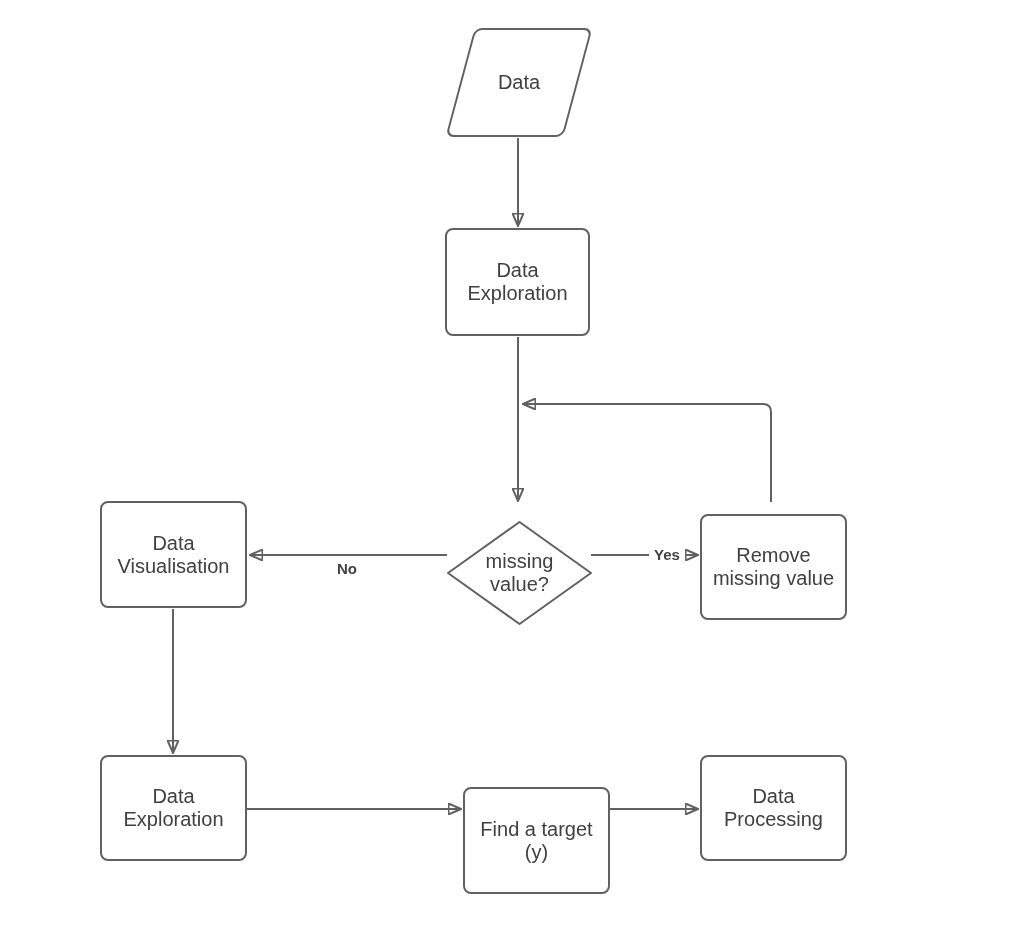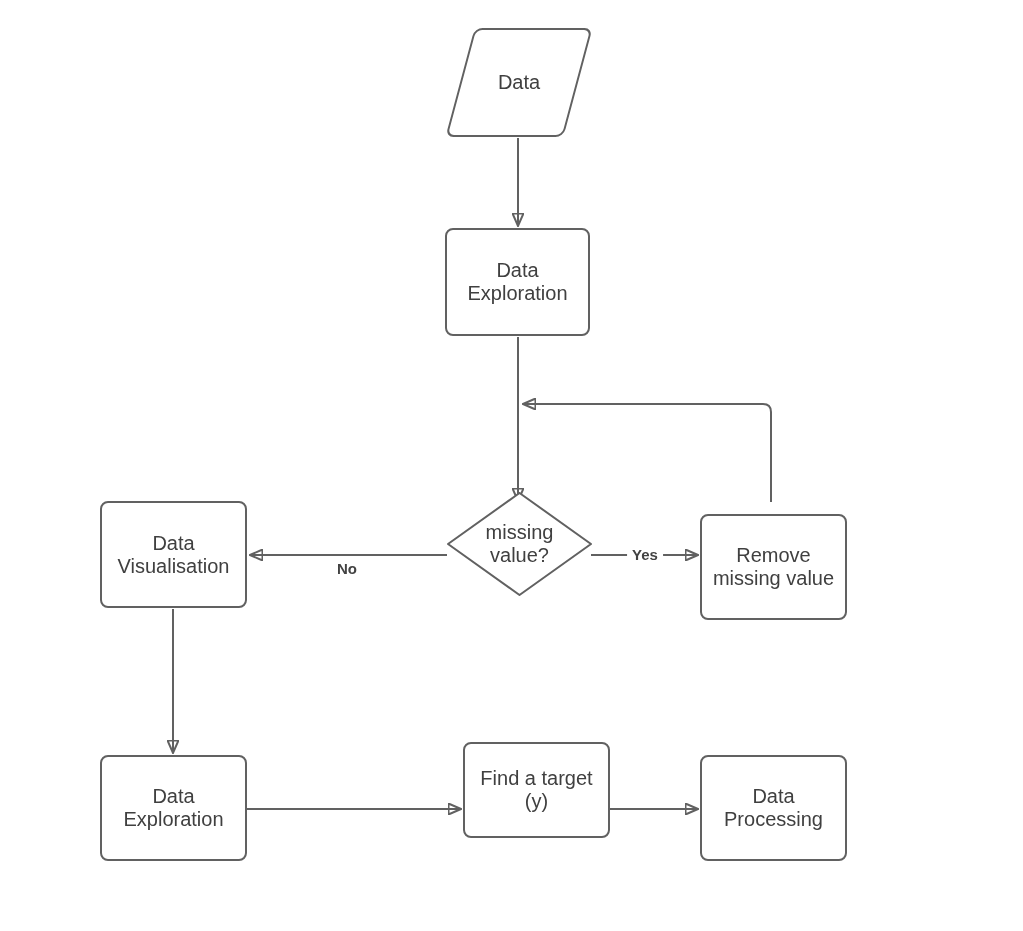--- a/index.html
+++ b/index.html
@@ -102,21 +102,21 @@
   <div class="node parallelogram" style="left:460px; top:28px; width:118px; height:109px;">
     <div class="pshape"></div>
     <span class="node-label">Data</span>
   </div>
 
   <div class="node box" style="left:445px; top:228px; width:145px; height:108px;">
     <span class="node-label">Data
 Exploration</span>
   </div>
 
-  <div class="node diamond" style="left:447px; top:492px; width:145px; height:104px;align-items:center;">
+  <div class="node diamond" style="left:447px; top:521px; width:145px; height:104px;align-items:center;">
     <svg class="dshape" viewBox="0 0 145 104" xmlns="http://www.w3.org/2000/svg">
       <polygon points="72.5,1 144,52 72.5,103 1,52" fill="#ffffff" stroke="#616161" stroke-width="2" stroke-linejoin="round"></polygon>
     </svg>
     <span class="node-label">missing
 value?</span>
   </div>
 
   <div class="node box" style="left:100px; top:501px; width:147px; height:107px;">
     <span class="node-label">Data
 Visualisation</span>
@@ -125,26 +125,26 @@
   <div class="node box" style="left:700px; top:502px; width:147px; height:106px;margin-top:12px;">
     <span class="node-label">Remove
 missing value</span>
   </div>
 
   <div class="node box" style="left:100px; top:755px; width:147px; height:106px;">
     <span class="node-label">Data
 Exploration</span>
   </div>
 
-  <div class="node box" style="left:463px; top:742px; width:147px; height:96px;text-align:center;">
+  <div class="node box" style="left:463px; top:787px; width:147px; height:107px;text-align:center;">
     <span class="node-label">Find a target
 (y)</span>
   </div>
 
   <div class="node box" style="left:700px; top:755px; width:147px; height:106px;">
     <span class="node-label">Data
 Processing</span>
   </div>
 
   <span class="edge-label" style="left:347px; top:554px;margin-top:14px;">No</span>
-  <span class="edge-label" style="left:645px; top:554px;">Yes</span>
+  <span class="edge-label" style="left:667px; top:554px;">Yes</span>
 
 </div>
 
 </body></html>

